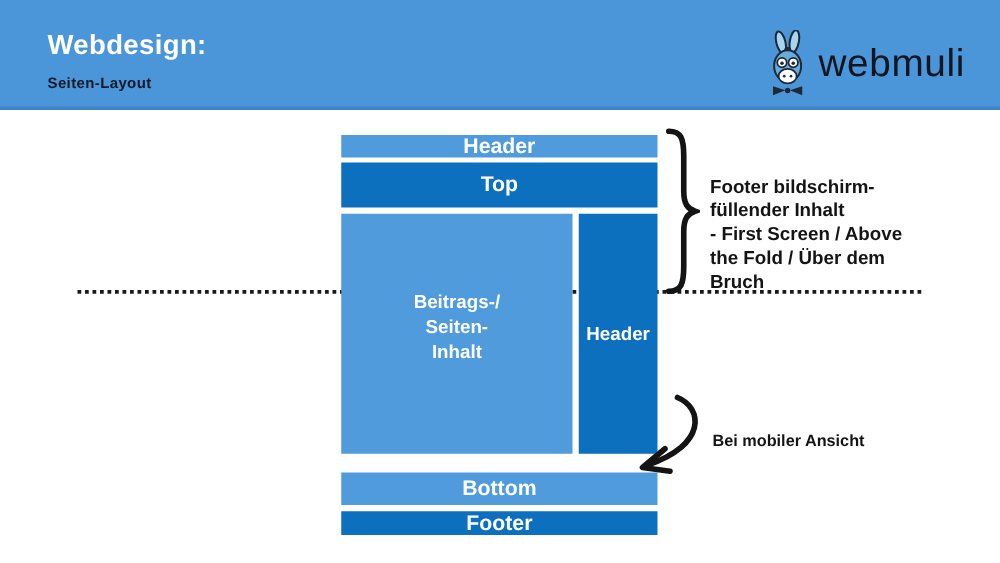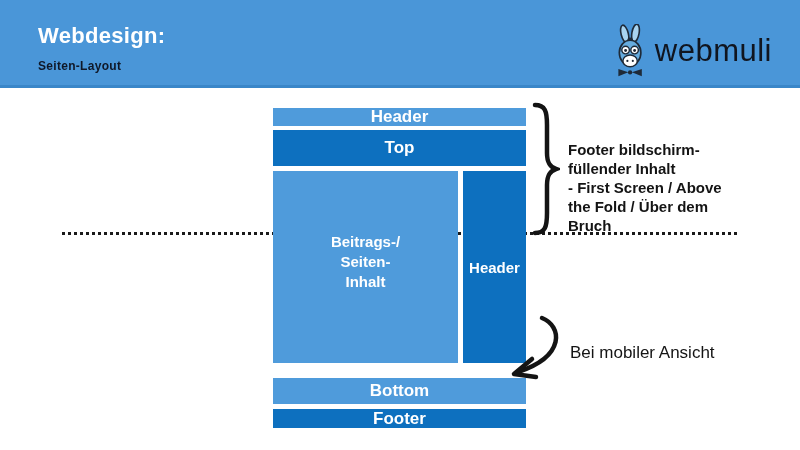--- a/index.html
+++ b/index.html
@@ -49,21 +49,21 @@
   }
   
   .brace{position:absolute;left:532px;top:101px;z-index:3;}
   .fold-note{
     position:absolute;left:568px;top:140px;width:185px;z-index:3;
     color:#141414;font-size:15px;font-weight:bold;line-height:19px;white-space:pre-line;
   }
   .mobile-arrow{position:absolute;left:500px;top:310px;z-index:3;}
   .mobile-note{
     position:absolute;left:570px;top:344px;z-index:3;
-    color:#141414;font-size:17px;font-weight:normal;line-height:18px;white-space:nowrap;
+    color:#141414;font-size:13px;font-weight:bold;line-height:18px;white-space:nowrap;
   }
 </style>
 </head>
 <body>
 
 <div class="stage">
 
   <header class="banner">
     <div class="banner-titles">
       <div class="banner-title-1">Webdesign:</div>

